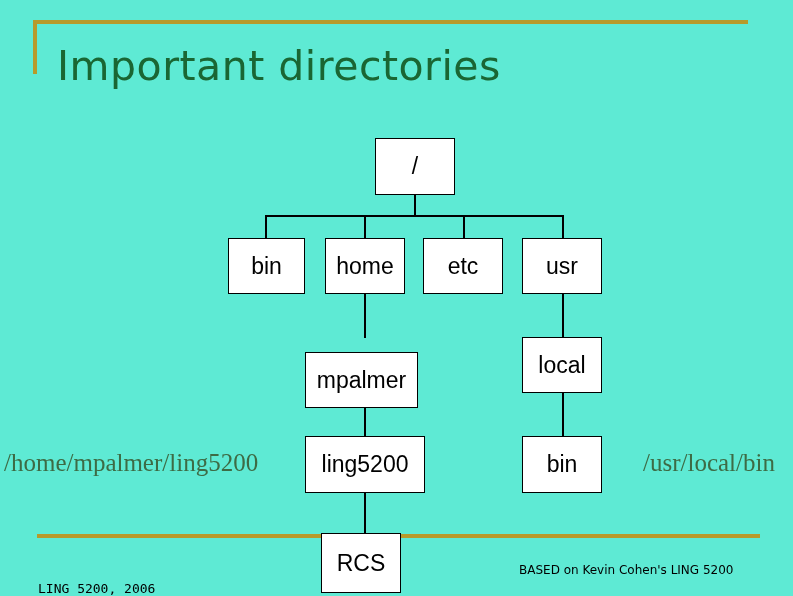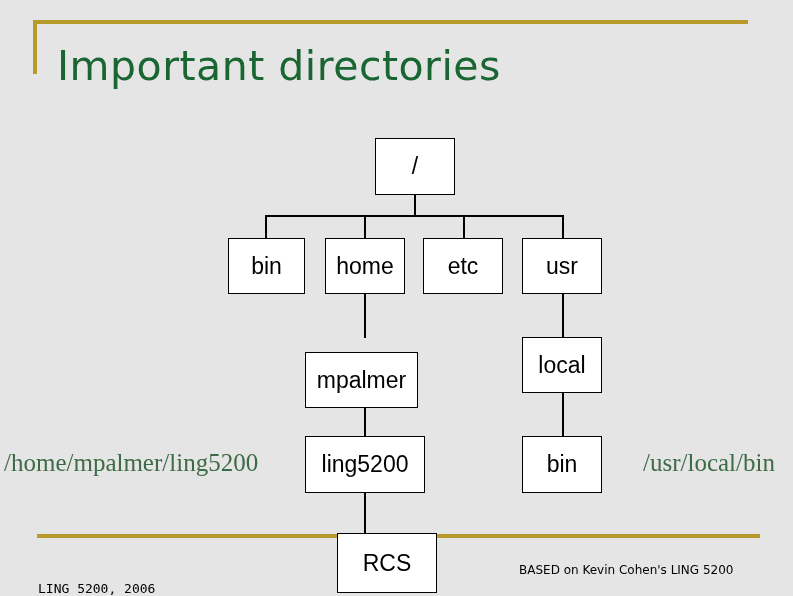--- a/index.html
+++ b/index.html
@@ -7,21 +7,21 @@
     padding: 0;
     background: #ffffff;
   }
   body {
     font-family: "Liberation Sans", sans-serif;
   }
   #slide {
     position: relative;
     width: 793px;
     height: 596px;
-    background: #e5e5e5;
+    background: #5eead4;
     overflow: hidden;
     text-decoration: underline;
   }
 
   
   .gold-h-top {
     position: absolute;
     left: 33px;
     top: 20px;
     width: 715px;
@@ -140,21 +140,21 @@
       <div class="conn conn-v" style="left: 562px; top: 393px; height: 44px;"></div>
       <div class="node" style="left: 375px; top: 138px; width: 80px; height: 57px; border-color: rgb(0, 0, 0);">/</div>
       <div class="node" style="left: 228px; top: 238px; width: 77px; height: 56px; border-color: rgb(0, 0, 0);">bin</div>
       <div class="node" style="left: 325px; top: 238px; width: 80px; height: 56px; border-color: rgb(0, 0, 0);">home</div>
       <div class="node" style="left: 423px; top: 238px; width: 80px; height: 56px; border-color: rgb(0, 0, 0);">etc</div>
       <div class="node" style="left: 522px; top: 238px; width: 80px; height: 56px; border-color: rgb(0, 0, 0);">usr</div>
       <div class="node" style="left: 305px; top: 352px; width: 113px; height: 56px; border-color: rgb(0, 0, 0);">mpalmer</div>
       <div class="node" style="left: 522px; top: 337px; width: 80px; height: 56px; border-color: rgb(0, 0, 0);">local</div>
       <div class="node" style="left: 305px; top: 436px; width: 120px; height: 57px; border-color: rgb(0, 0, 0);">ling5200</div>
       <div class="node" style="left: 522px; top: 436px; width: 80px; height: 57px; border-color: rgb(0, 0, 0);">bin</div>
-      <div class="node" style="left: 337px; top: 533px; width: 100px; height: 60px; border-color: rgb(0, 0, 0);">RCS</div>
+      <div class="node" style="left: 321px; top: 533px; width: 80px; height: 60px; border-color: rgb(0, 0, 0);">RCS</div>
     </div>
 
   <div class="page-number">13</div>
 
   <div id="annotation-layer">
       <div class="annot" style="left: 4px; top: 449px; color: rgb(61, 107, 69);">/home/mpalmer/ling5200</div>
       <div class="annot" style="left: 643px; top: 449px; color: rgb(61, 107, 69);">/usr/local/bin</div>
     </div>
 
   <div class="footer-text footer-left">LING 5200, 2006</div>

